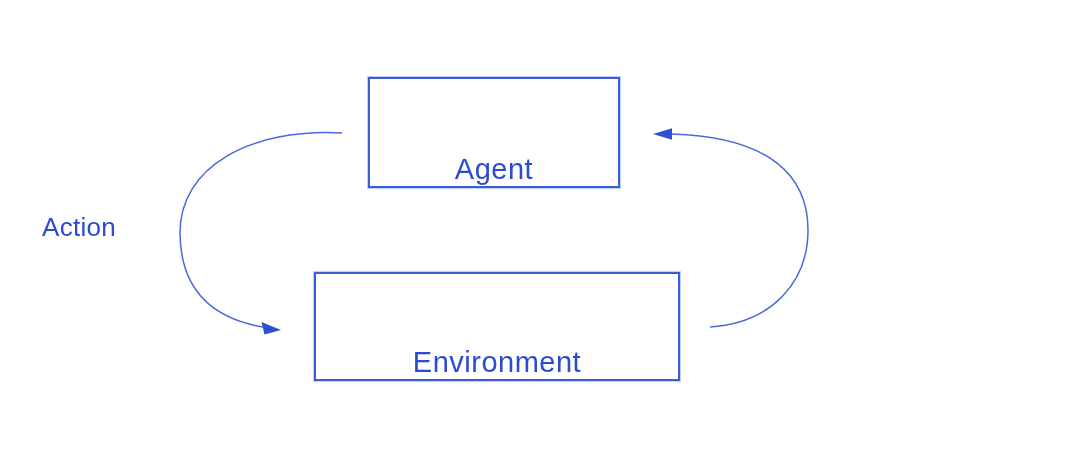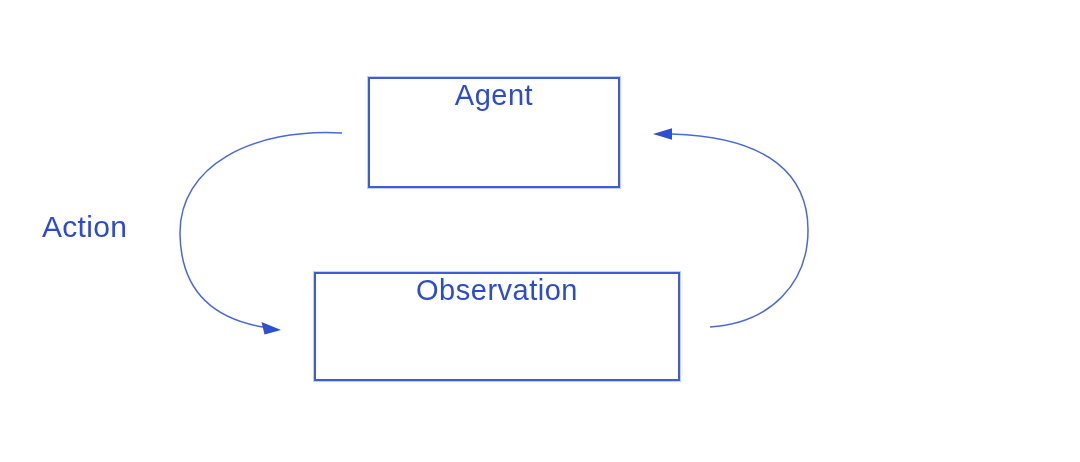--- a/index.html
+++ b/index.html
@@ -13,21 +13,21 @@
     width: 1080px;
     height: 462px;
     background: #ffffff;
     overflow: hidden;
   }
   .node {
     position: absolute;
     border: 2px solid #3d5cd7;
     box-shadow: 0 0 0 1px rgba(120,150,235,0.45);
     display: flex;
-    align-items: flex-start;
+    align-items: flex-end;
     justify-content: center;
     color: #2b4cd0;
     font-size: 29px;
     letter-spacing: 0.5px;
     background: #ffffff;
     box-sizing: border-box;
   }
   .node-agent {
     left: 368px;
     top: 77px;
@@ -36,21 +36,21 @@
   }
   .node-environment {
     left: 314px;
     top: 272px;
     width: 366px;
     height: 109px;
   }
   .edge-label {
     position: absolute;
     color: #2b4cd0;
-    font-size: 30px;
+    font-size: 26px;
     line-height: 34px;
     letter-spacing: 0.3px;
   }
   .label-action {
     left: 42px;
     top: 210px;
   }
   .label-observation {
     left: 852px;
     top: 196px;
@@ -80,19 +80,19 @@
       <path d="M 710 327 C 772 323, 808 282, 808 230 C 808 176, 770 137, 672 134" fill="none" stroke-width="1.5" stroke="#4a68dd"></path>
       <polygon points="653,134 672,128.2 672,139.8" fill="#2d4fd2"></polygon>
     </g>
   </svg>
 
   <div class="node node-agent">
     <span>Agent</span>
   </div>
 
   <div class="node node-environment">
-    <span>Observation</span>
+    <span>Environment</span>
   </div>
 
   <div class="edge-label label-action">Action</div>
 
 
 </div>
 
 </body></html>

